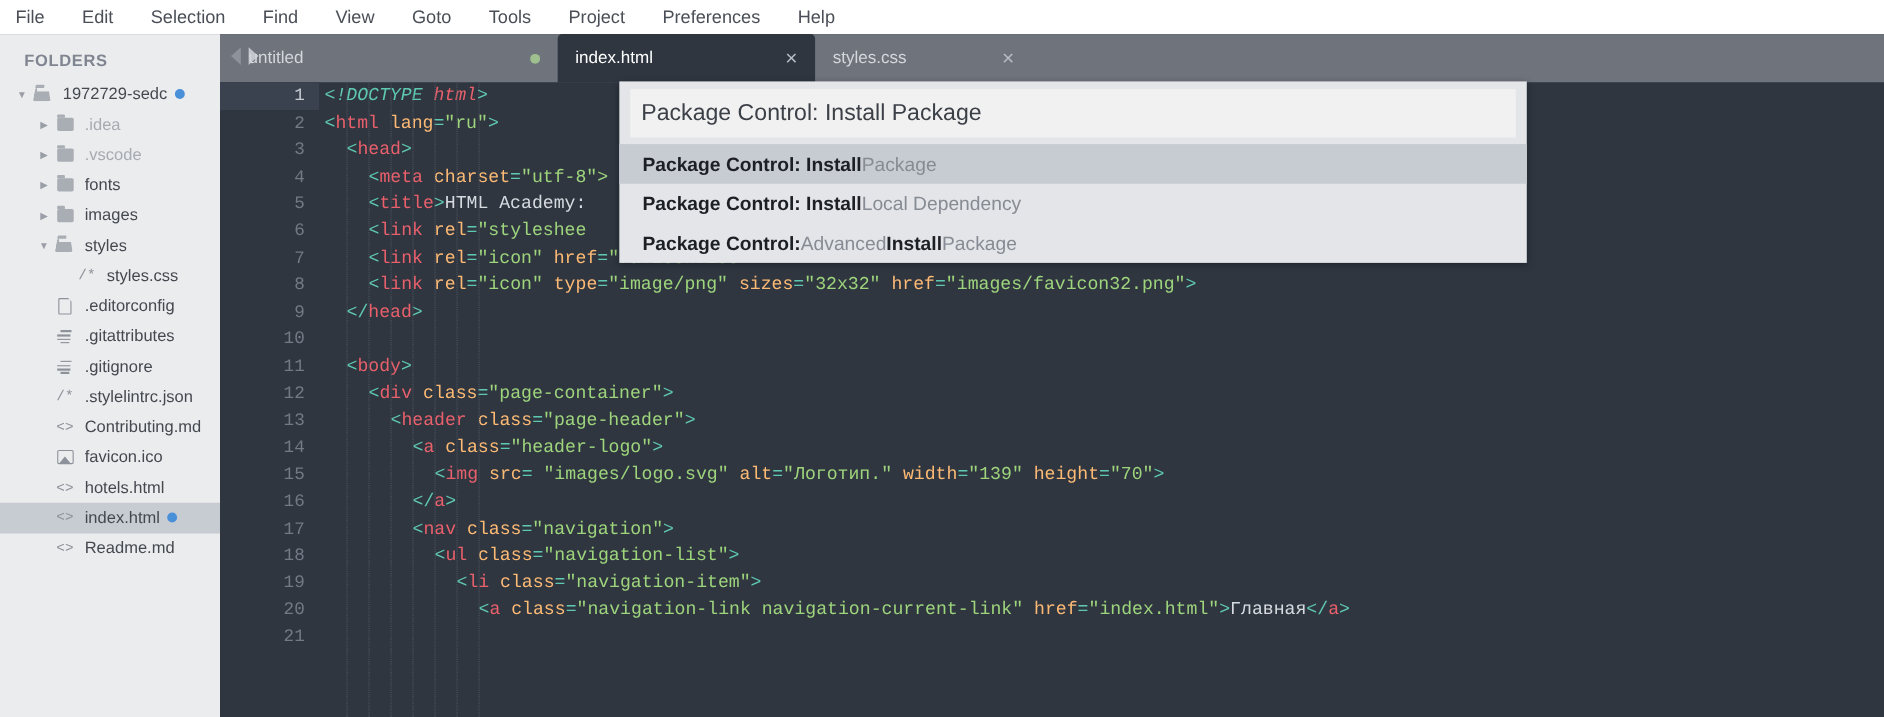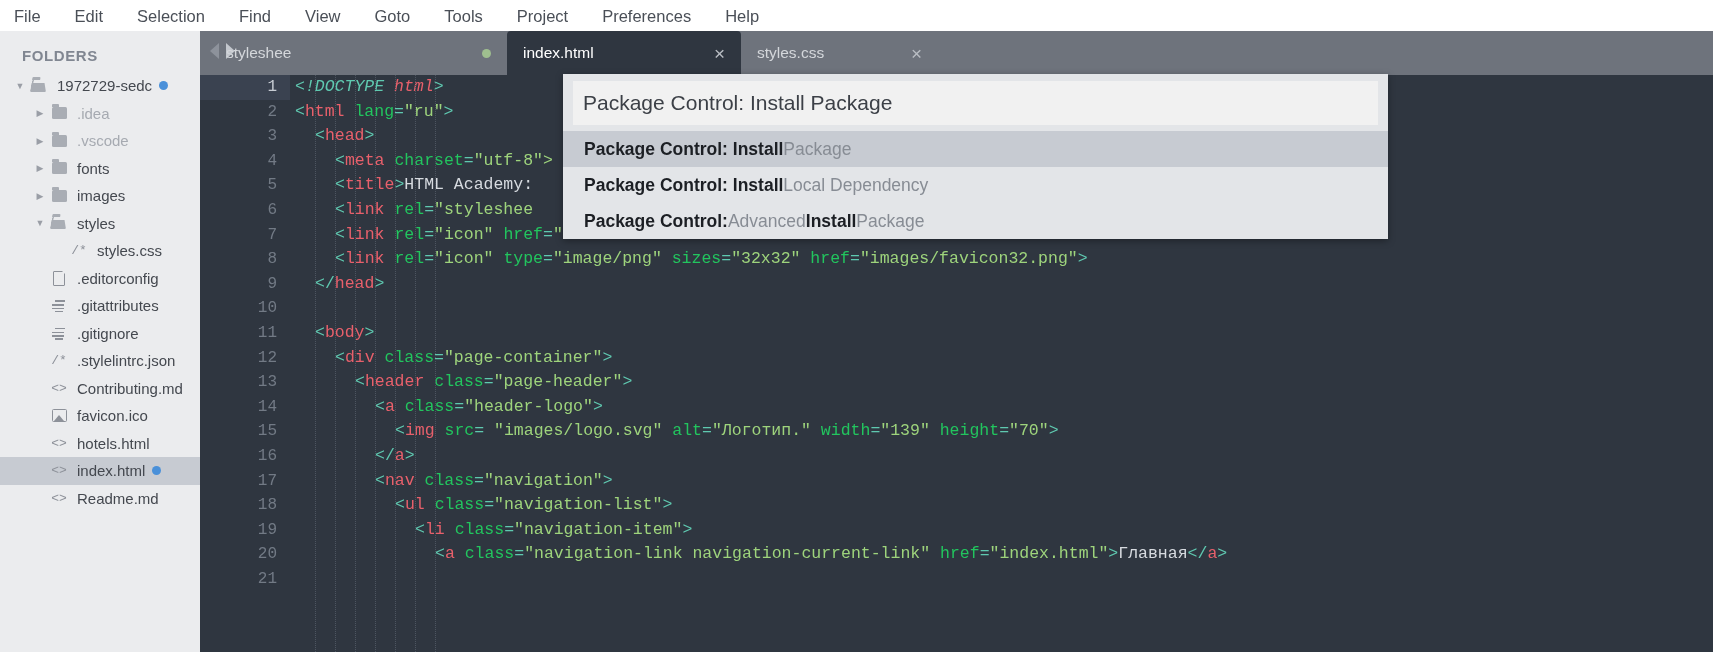--- a/index.html
+++ b/index.html
@@ -151,21 +151,21 @@
   #code {
     position: absolute; left: 76px; top: 0; width: 1423px; height: 498px; margin-left: 15px;
   }
   .cline {
     height: 24.6px; line-height: 24.6px;
     font-size: 16.5px; white-space: pre;
     color: #c8ccd2;
   }
   .tagp  { color: #e8606b; }   
   .brack { color: #5fc9b0; }   
-  .attr  { color: #22c55e; }   
+  .attr  { color: #fdba74; }   
   .str   { color: #9ed47c; }   
   .doct  { color: #e8606b; font-style: italic; }
   .doctk { color: #5fc9b0; font-style: italic; }
   .plain { color: #d7dbe0; }
   .guide {
     position: absolute; top: 0; width: 1px; height: 577px;
     border-left: 1px dotted #4d5560;
   }
 
   
@@ -341,21 +341,21 @@
       </div>
     </div>
 </div>
 
 <div id="tabbar">
   <div id="navarrows">
     <span class="tri-l"></span>
     <span class="tri-r"></span>
   </div>
 <div class="tab inactive" style="left: 10px; width: 297px;">
-      <span class="tab-label" style="flex: 1 1 0%;">styleshee</span>
+      <span class="tab-label" style="flex: 1 1 0%;">untitled</span>
       <span class="mod-dot"></span>
     </div>
     <div class="tab active" style="left: 307px; width: 234px;">
       <span class="tab-label" style="flex: 1 1 0%;">index.html</span>
       <span class="close-x">×</span>
     </div>
     <div class="tab inactive" style="left: 541px; width: 197px;">
       <span class="tab-label" style="flex: 1 1 0%;">styles.css</span>
       <span class="close-x">×</span>
     </div>

